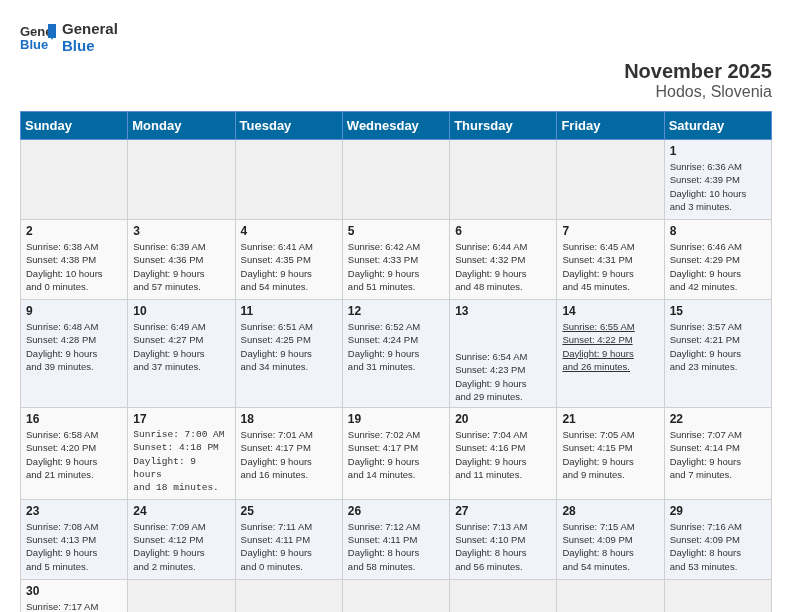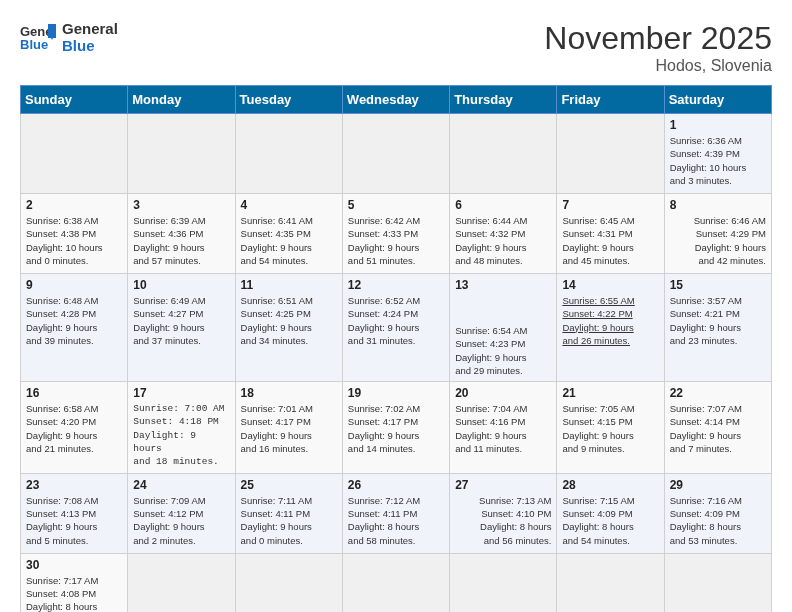--- a/index.html
+++ b/index.html
@@ -22,23 +22,24 @@
       gap: 4px;
     }
     .logo-icon {
       width: 36px;
       height: 30px;
     }
     .title-area {
       text-align: right;
     }
     .title-area h1 {
-      font-size: 32px;
-      font-weight: normal;
+      font-size: 20px;
+      font-weight: bold;
       color: #333;
+      margin-top: 40px;
     }
     .title-area h2 {
       font-size: 16px;
       font-weight: normal;
       color: #555;
     }
     table {
       width: 100%;
       border-collapse: collapse;
       table-layout: fixed;
@@ -176,21 +177,21 @@
         </td>
         <td>
           <span class="day-number">7</span>
           <div class="day-info" style="white-space: pre-line;">Sunrise: 6:45 AM
 Sunset: 4:31 PM
 Daylight: 9 hours
 and 45 minutes.</div>
         </td>
         <td>
           <span class="day-number">8</span>
-          <div class="day-info" style="white-space: pre-line; text-align: right;">Sunrise: 6:46 AM
+          <div class="day-info" style="white-space: pre-line;">Sunrise: 6:46 AM
 Sunset: 4:29 PM
 Daylight: 9 hours
 and 42 minutes.</div>
         </td>
       </tr>
       <tr>
         <td>
           <span class="day-number">9</span>
           <div class="day-info" style="white-space: pre-line;">Sunrise: 6:48 AM
 Sunset: 4:28 PM
@@ -315,21 +316,21 @@
         </td>
         <td>
           <span class="day-number">26</span>
           <div class="day-info" style="white-space: pre-line;">Sunrise: 7:12 AM
 Sunset: 4:11 PM
 Daylight: 8 hours
 and 58 minutes.</div>
         </td>
         <td>
           <span class="day-number">27</span>
-          <div class="day-info" style="white-space: pre-line; text-align: right;">Sunrise: 7:13 AM
+          <div class="day-info" style="white-space: pre-line;">Sunrise: 7:13 AM
 Sunset: 4:10 PM
 Daylight: 8 hours
 and 56 minutes.</div>
         </td>
         <td>
           <span class="day-number">28</span>
           <div class="day-info" style="white-space: pre-line;">Sunrise: 7:15 AM
 Sunset: 4:09 PM
 Daylight: 8 hours
 and 54 minutes.</div>

